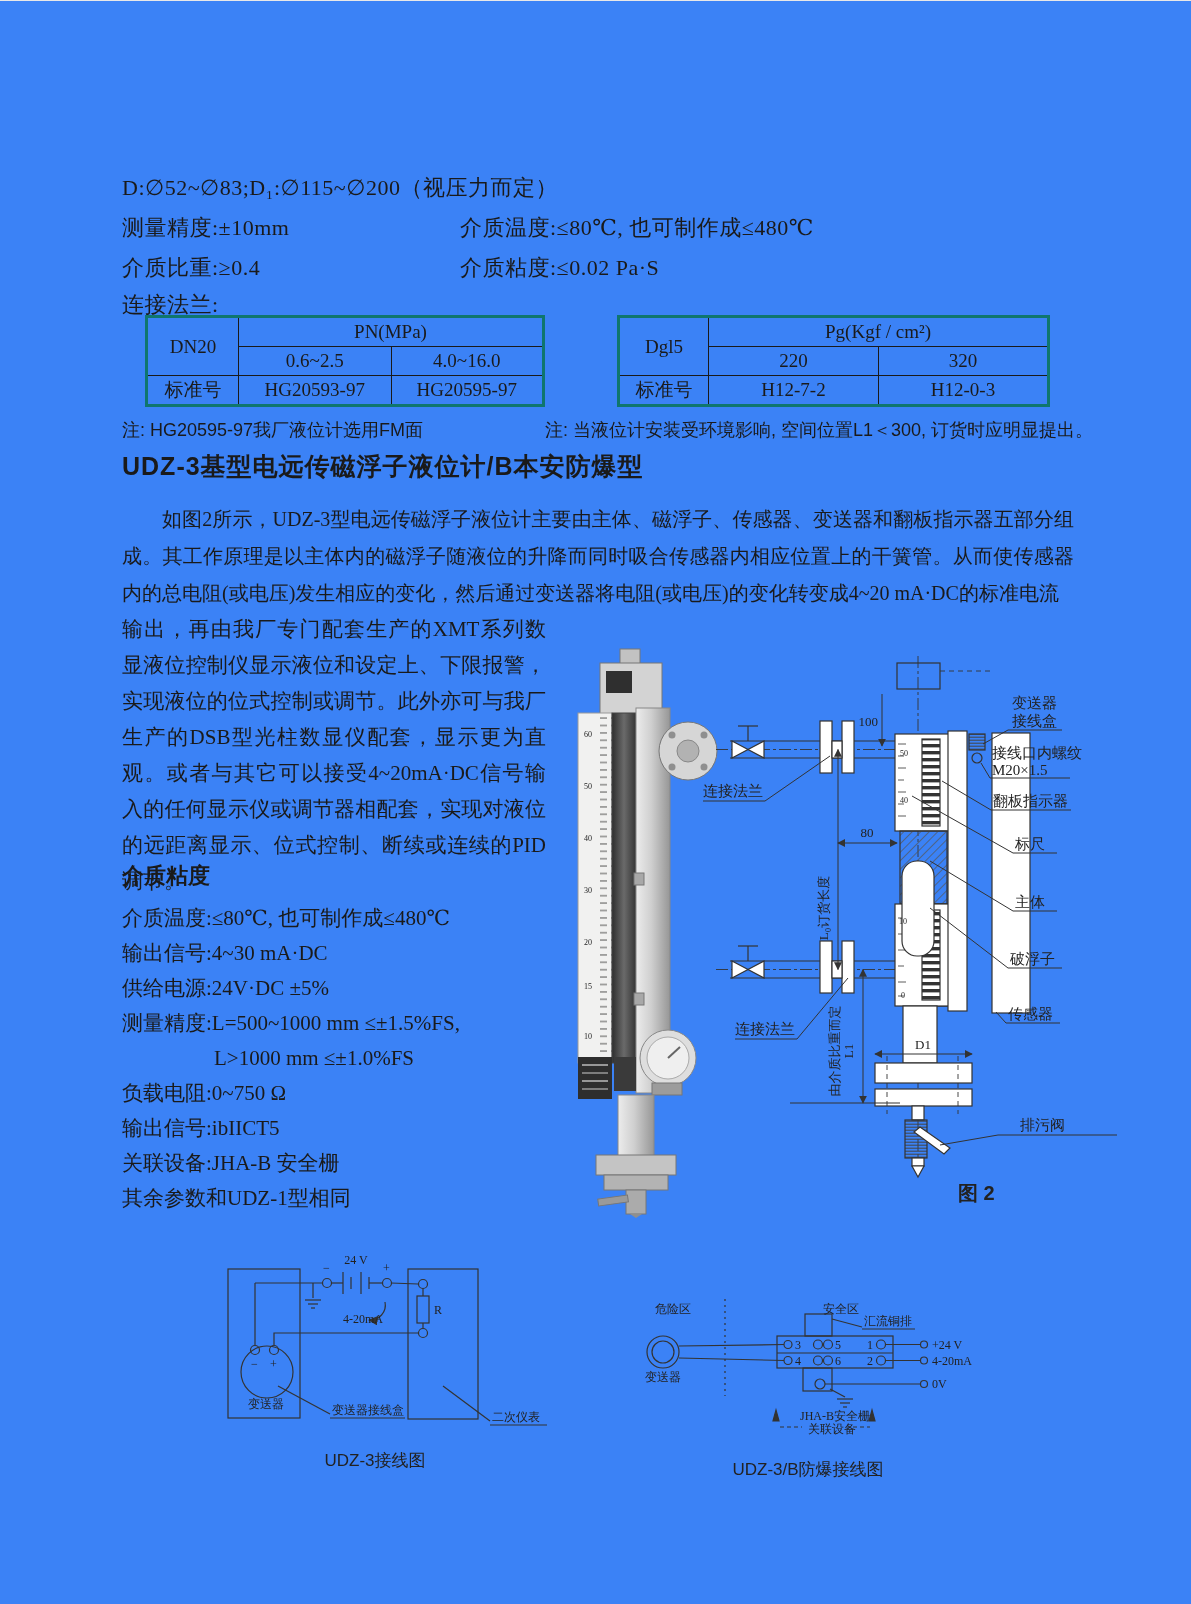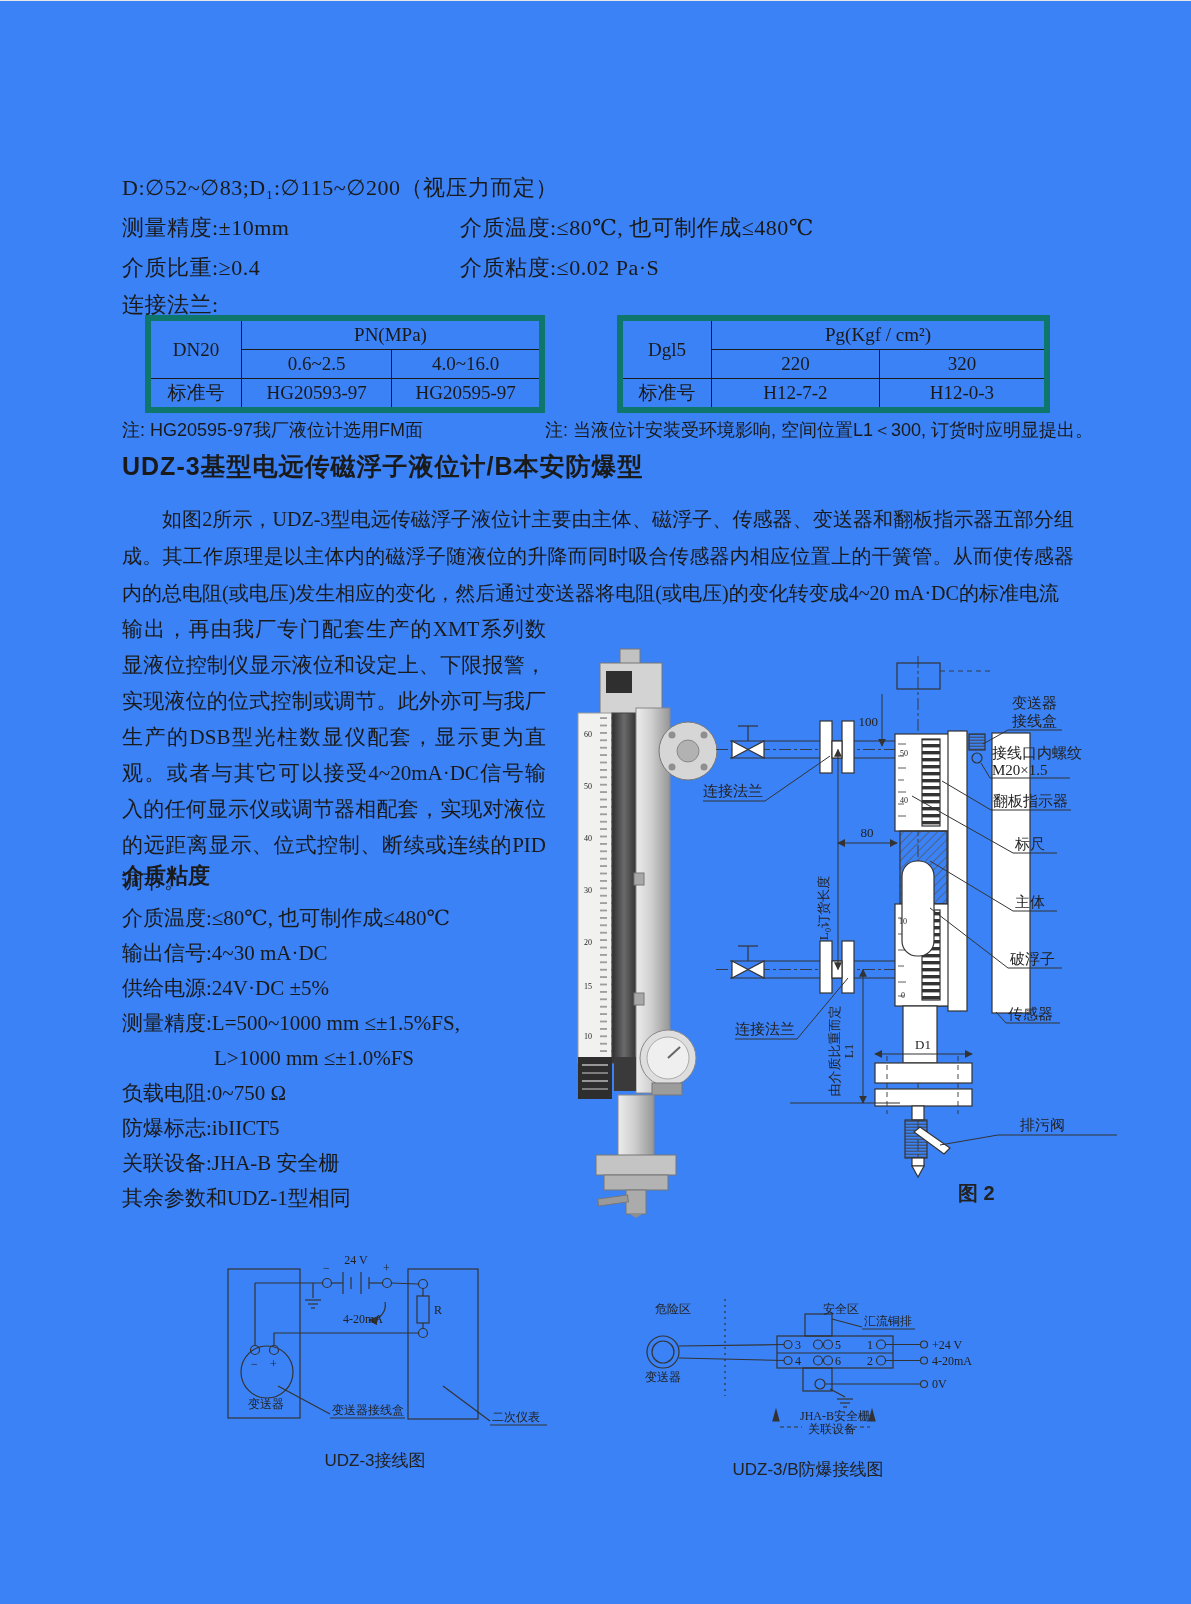--- a/index.html
+++ b/index.html
@@ -12,21 +12,21 @@
   .spec-line{font-size:22px;letter-spacing:.5px;white-space:nowrap;}
   .note-line{font-size:18px;font-family:"Liberation Sans","DejaVu Sans",sans-serif;white-space:nowrap;text-align:center;}
   .heading{font-size:25px;font-weight:bold;font-family:"Liberation Sans","DejaVu Sans",sans-serif;letter-spacing:1px;}
   .para{font-size:20px;line-height:37px;text-align:justify;}
   .para-cont{font-size:21px;line-height:36px;text-align:justify;}
   .params-heading{font-size:22px;font-weight:bold;font-family:"Liberation Sans","DejaVu Sans",sans-serif;margin-bottom:10px;}
   .param-item{font-size:21px;height:35px;line-height:35px;white-space:nowrap;}
   .param-item.indent{padding-left:92px;}
   table.spec-tbl{border-collapse:collapse;font-size:19px;table-layout:fixed;}
   table.spec-tbl td{border:1px solid #1a1a1a;text-align:center;padding:0;height:28px;}
-  table.spec-tbl{border:6px solid #0f766e;}
+  table.spec-tbl{border:3px solid #0f766e;}
   svg text{font-family:"Liberation Serif","DejaVu Serif",serif;fill:#222;}
   svg .lbl{font-size:15px;}
   svg .dim{font-size:13px;}
   svg .tiny{font-size:8px;}
   svg .wlabel{font-size:12px;}
   svg .wterm{font-size:12px;}
   svg .wcap{font-size:17px;font-family:"Liberation Sans","DejaVu Sans",sans-serif;}
 </style>
 </head>
 <body>
@@ -86,21 +86,21 @@
   <div class="abs para-cont" style="left:122px;top:610px;width:424px;">输出，再由我厂专门配套生产的XMT系列数显液位控制仪显示液位和设定上、下限报警，实现液位的位式控制或调节。此外亦可与我厂生产的DSB型光柱数显仪配套，显示更为直观。或者与其它可以接受4~20mA·DC信号输入的任何显示仪或调节器相配套，实现对液位的远距离显示、位式控制、断续或连续的PID调节。</div>
 
   <div class="abs" style="left:122px;top:860px;width:440px;">
     <div class="params-heading">介质粘度</div>
     <div class="param-item">介质温度:≤80℃, 也可制作成≤480℃</div>
     <div class="param-item">输出信号:4~30 mA·DC</div>
     <div class="param-item">供给电源:24V·DC ±5%</div>
     <div class="param-item">测量精度:L=500~1000 mm ≤±1.5%FS,</div>
     <div class="param-item indent">L&gt;1000 mm ≤±1.0%FS</div>
     <div class="param-item">负载电阻:0~750 Ω</div>
-    <div class="param-item">防爆标志:ibIICT5</div>
+    <div class="param-item">输出信号:ibIICT5</div>
     <div class="param-item">关联设备:JHA-B 安全栅</div>
     <div class="param-item">其余参数和UDZ-1型相同</div>
   </div>
 
   <svg class="abs" style="left:548px;top:632px;" width="190" height="585" viewBox="0 0 190 585">
     <defs>
       <linearGradient id="metal" x1="0" y1="0" x2="1" y2="0">
         <stop offset="0" stop-color="#ececec"></stop>
           <stop offset="0.45" stop-color="#cfcfcf"></stop>
           <stop offset="1" stop-color="#969696"></stop>

